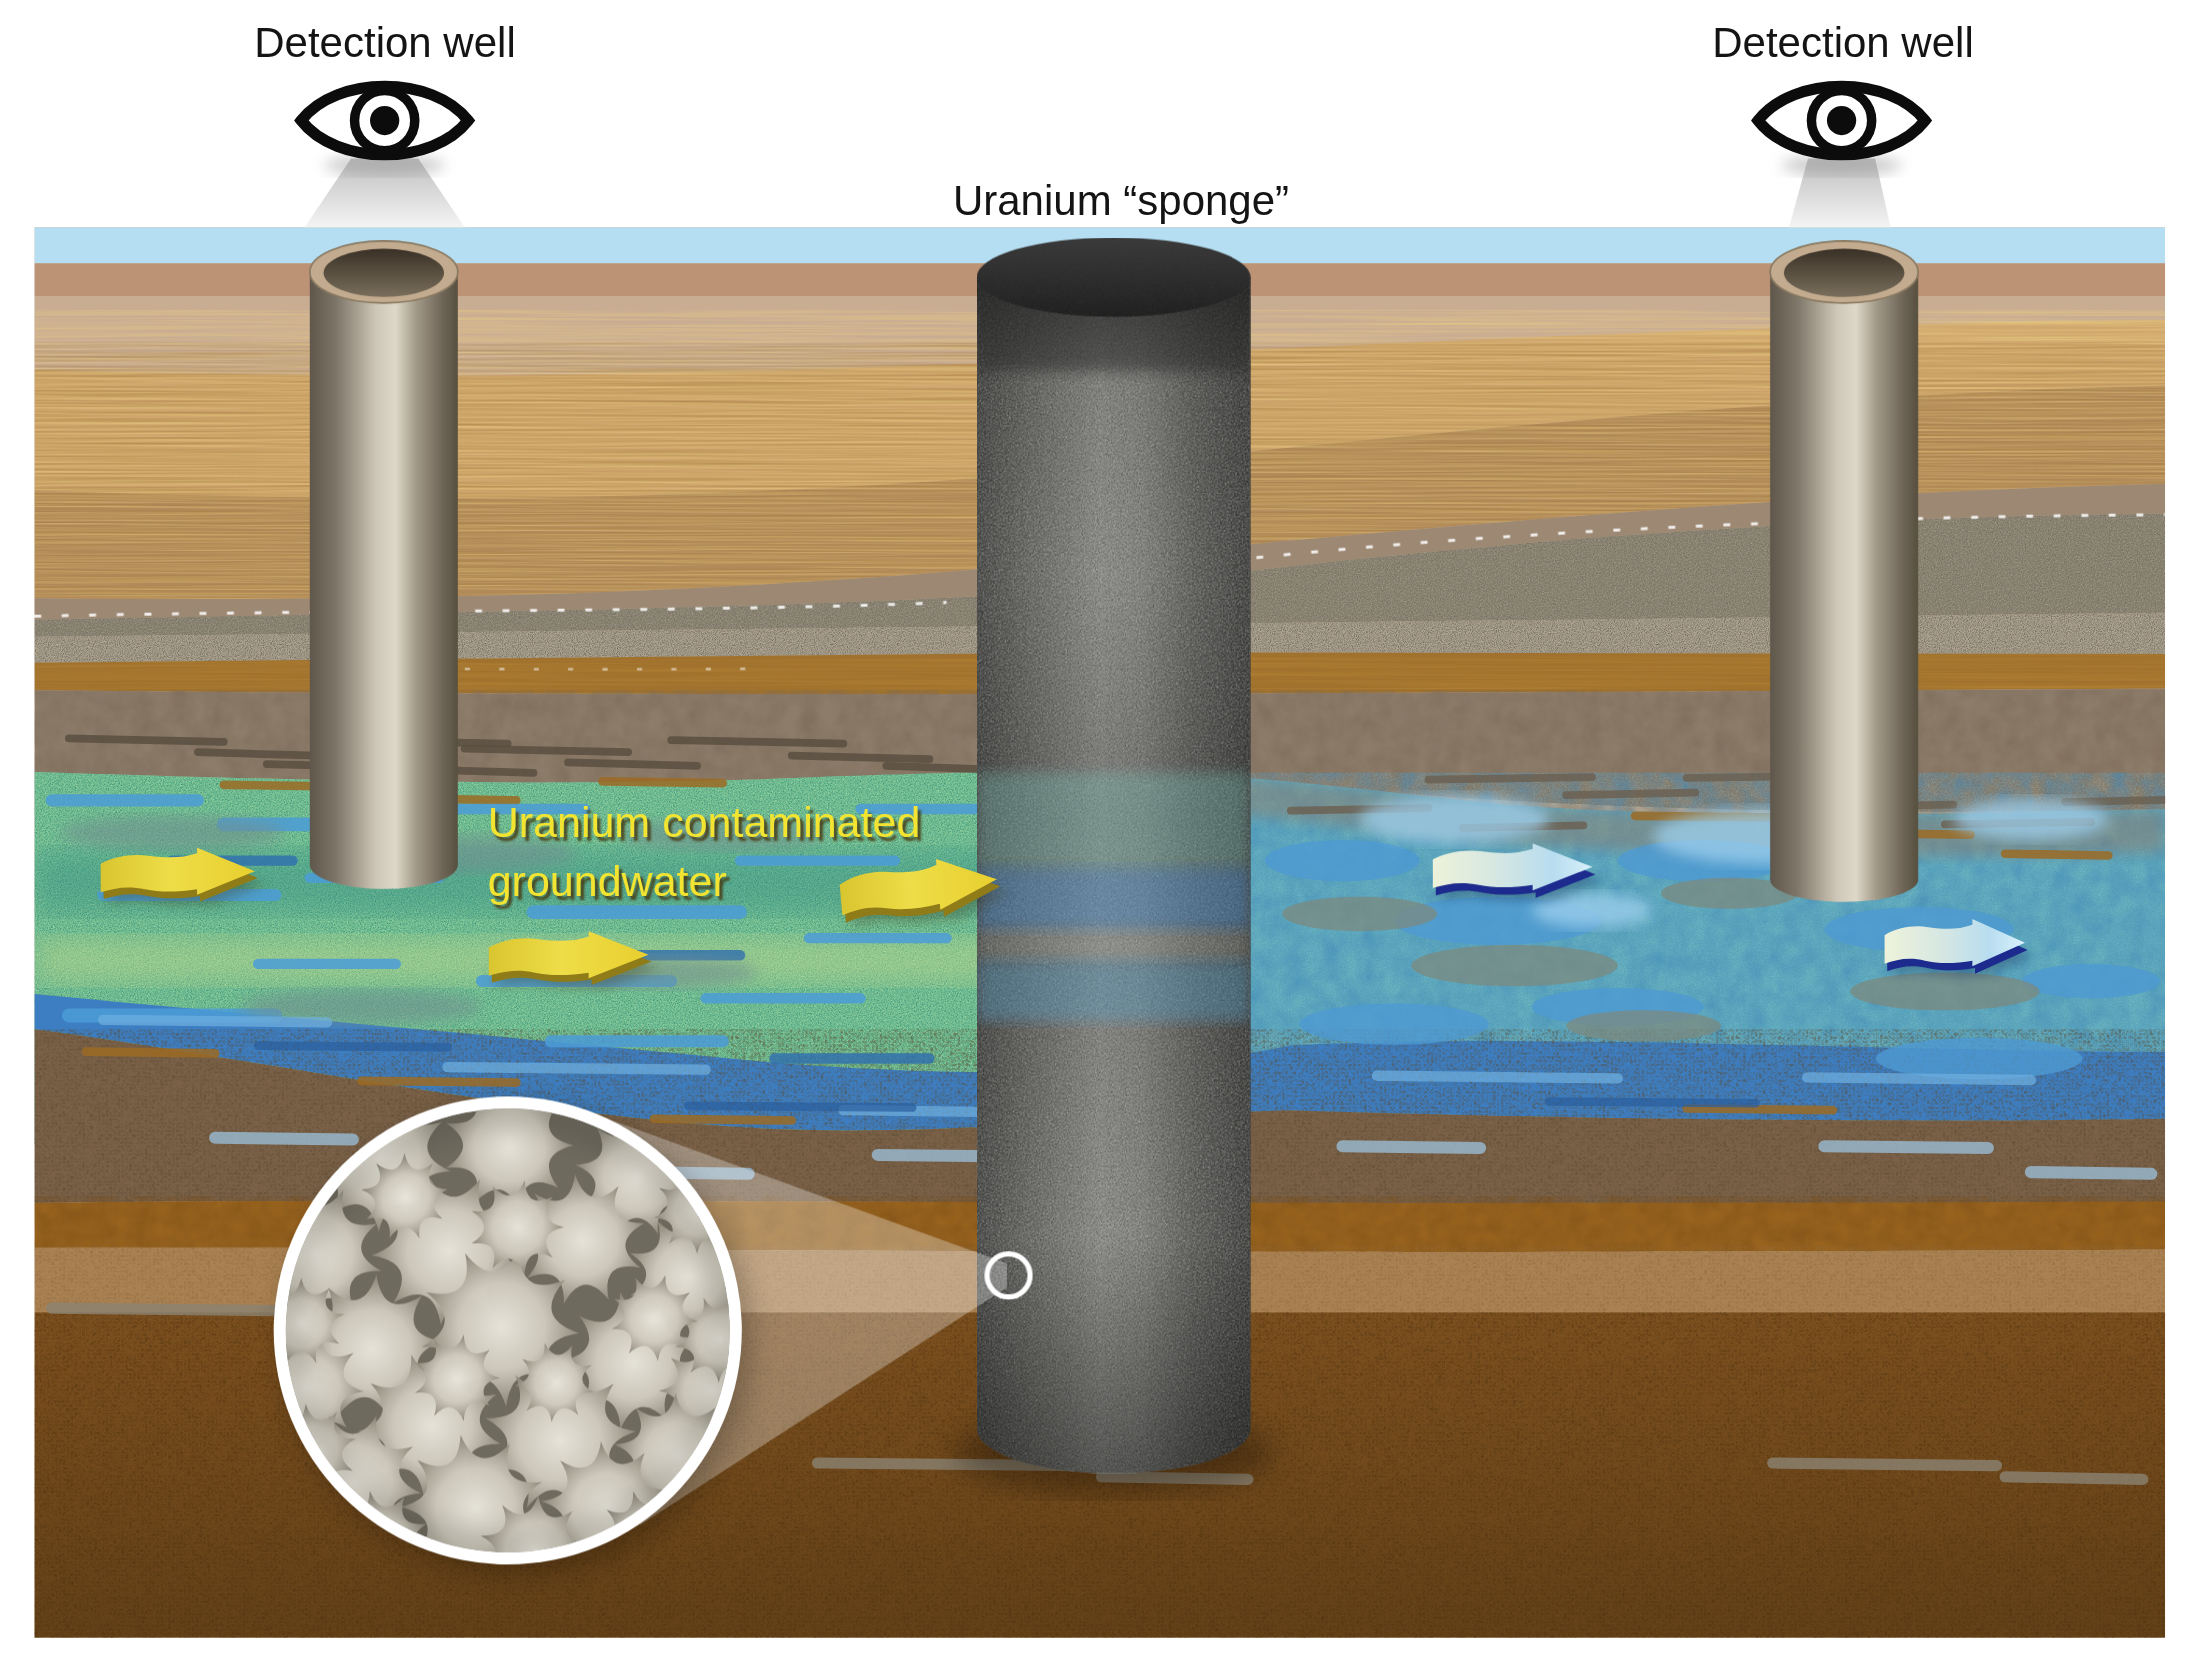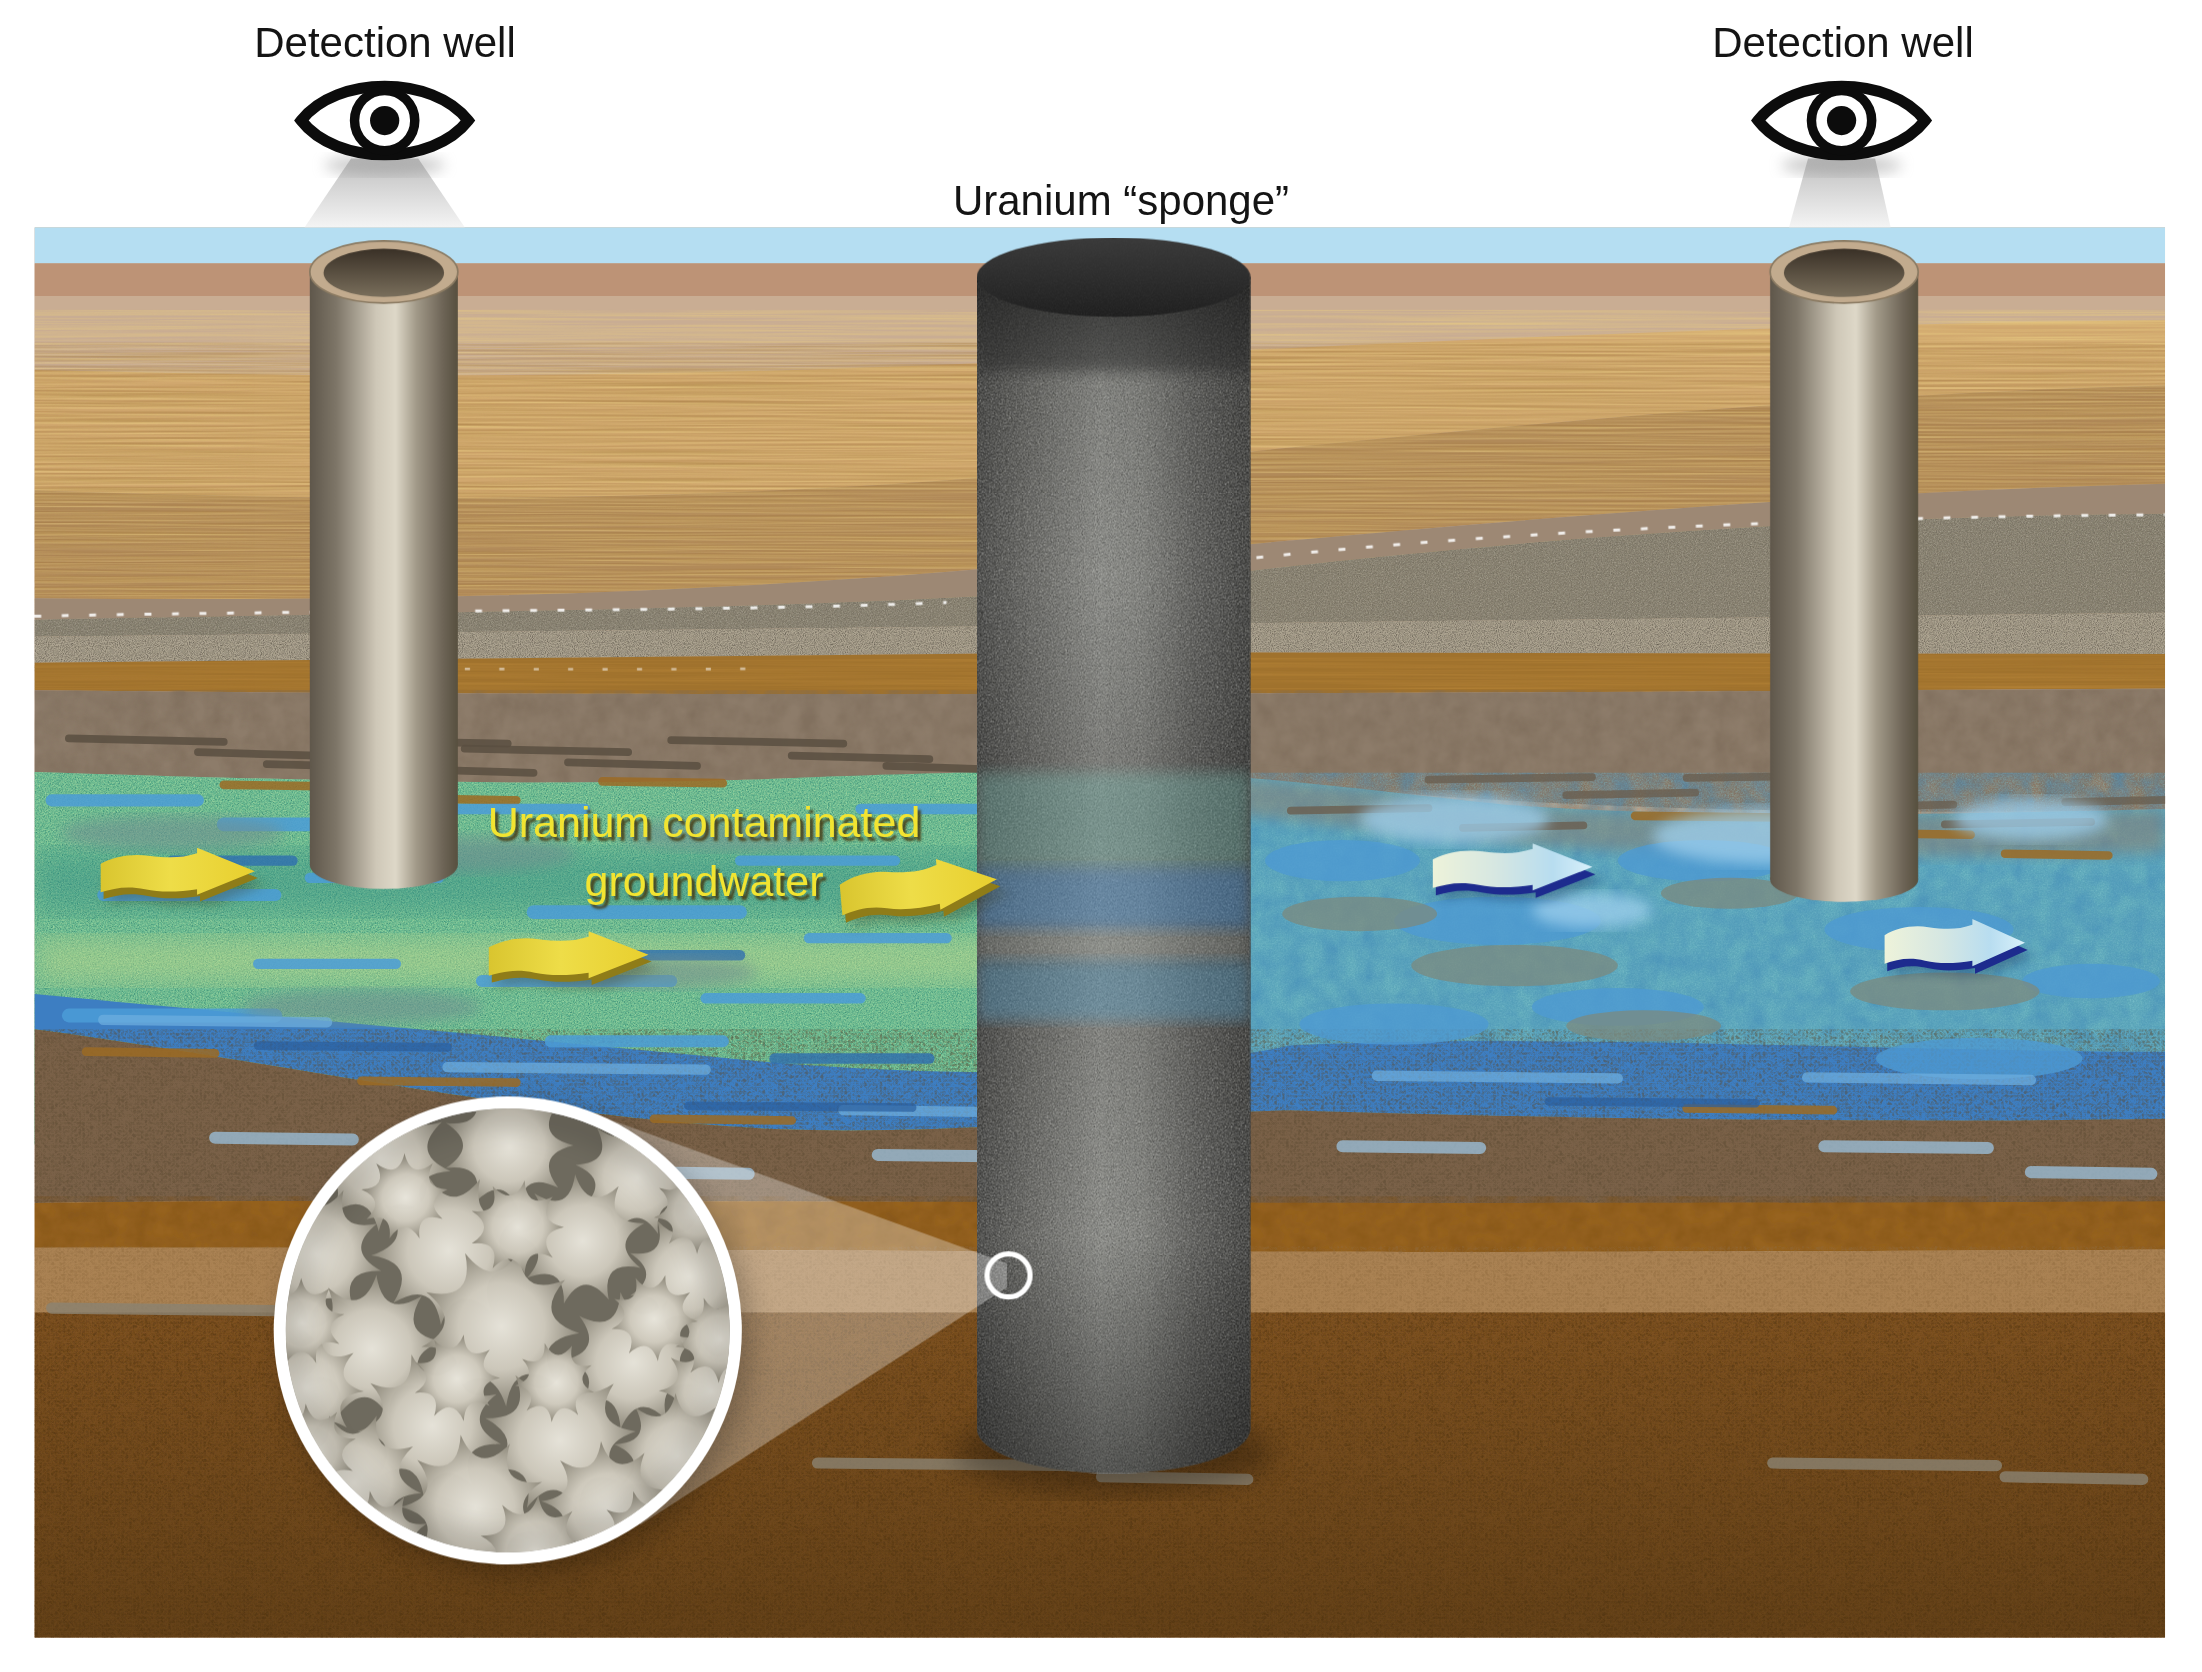--- a/index.html
+++ b/index.html
@@ -1,21 +1,21 @@
 <!DOCTYPE html>
 <html style="font-size:13.8px"><head>
 <meta charset="utf-8">
 <style>
   html,body{margin:0;padding:0;background:#fff;}
   #stage{position:relative;width:2203px;height:1673px;background:#ffffff;overflow:hidden;
          font-family:"Liberation Sans",sans-serif;padding-left:42px;}
   #scene{position:absolute;left:0;top:0;}
   .lbl{position:absolute;transform:translateX(-50%);white-space:nowrap;color:#141414;
        font-size:42px;letter-spacing:0px;}
-  .lbl-uranium{position:absolute;transform:translateX(-50%);text-align:center;color:#f2e431;
+  .lbl-uranium{position:absolute;transform:translateX(-50%);color:#f2e431;
        font-size:43px;line-height:59px;white-space:pre-line;
        text-shadow:3.4px 4.3px 2.6px rgba(70,55,15,0.9);}
 </style>
 </head>
 <body>
 
 <div id="stage">
 <svg id="scene" width="2203" height="1673" viewBox="0 0 2560 1944">
 <defs>
   <clipPath id="diagClip">

